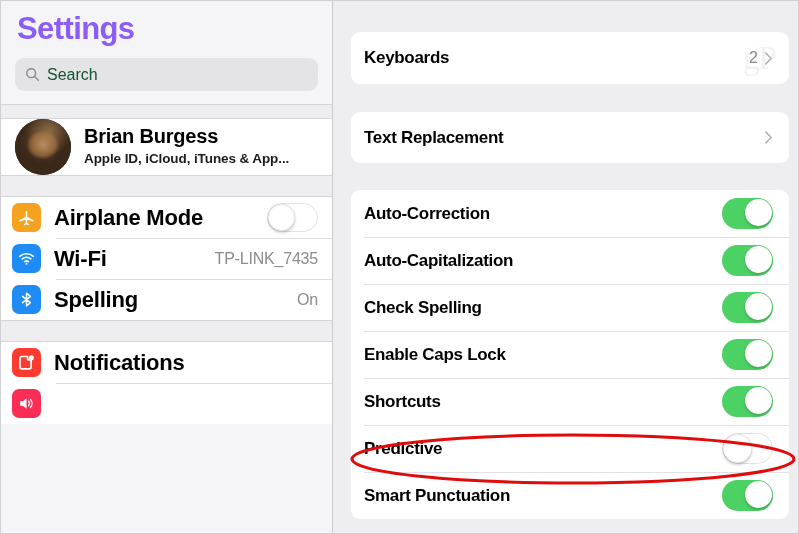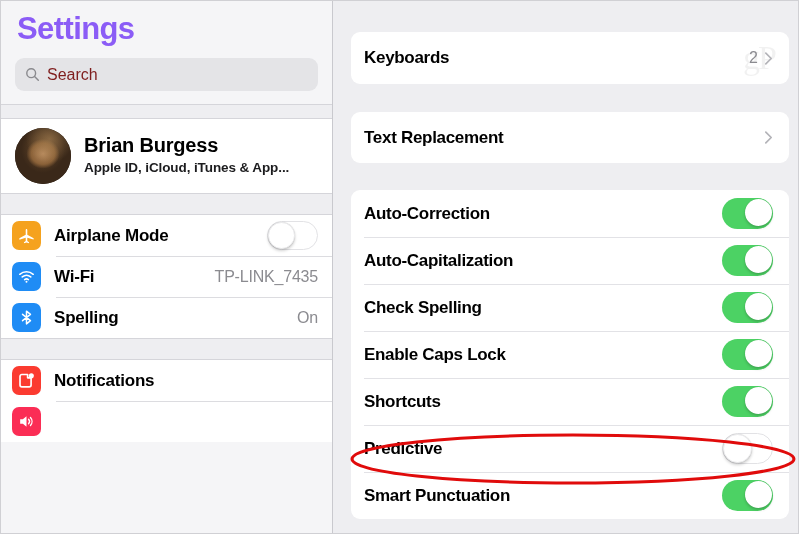--- a/index.html
+++ b/index.html
@@ -56,21 +56,21 @@
   }
   .sb-search .mag {
     width: 15px;
     height: 15px;
     flex: 0 0 15px;
     margin-right: 7px;
     display: block;
   }
   .sb-search-placeholder {
     font-size: 16px;
-    color: #7f1d1d;
+    color: #14532d;
   }
   .sb-gap {
     height: 15px;
     background: #eeeef1;
     border-top: 1px solid #d5d5da;
     border-bottom: 1px solid #d5d5da;
     box-sizing: border-box;
   }
   .sb-gap.tall { height: 22px; }
   .sb-spacer {
@@ -82,21 +82,21 @@
     background: #ffffff;
   }
 
   
   .profile-row {
     display: flex;
     align-items: center;
     padding: 10px 14px 11px 14px;
     background: #fff;
     box-sizing: border-box;
-    height: 74px;
+    height: 56px;
   }
   .avatar {
     width: 56px;
     height: 56px;
     border-radius: 50%;
     flex: 0 0 56px;
     margin-right: 13px;
     overflow: hidden;
     position: relative;
     background: #2b2118;
@@ -150,21 +150,21 @@
     height: 29px;
     border-radius: 7px;
     flex: 0 0 29px;
     margin-right: 13px;
     display: flex;
     align-items: center;
     justify-content: center;
   }
   .sb-icon svg { display: block; }
   .sb-label {
-    font-size: 17px;
+    font-size: 22px;
     font-weight: bold;
     color: #000;
     letter-spacing: -0.2px;
     flex: 1 1 auto;
     white-space: nowrap;
   }
   .sb-value {
     font-size: 16px;
     color: #8b8b90;
     letter-spacing: -0.2px;

